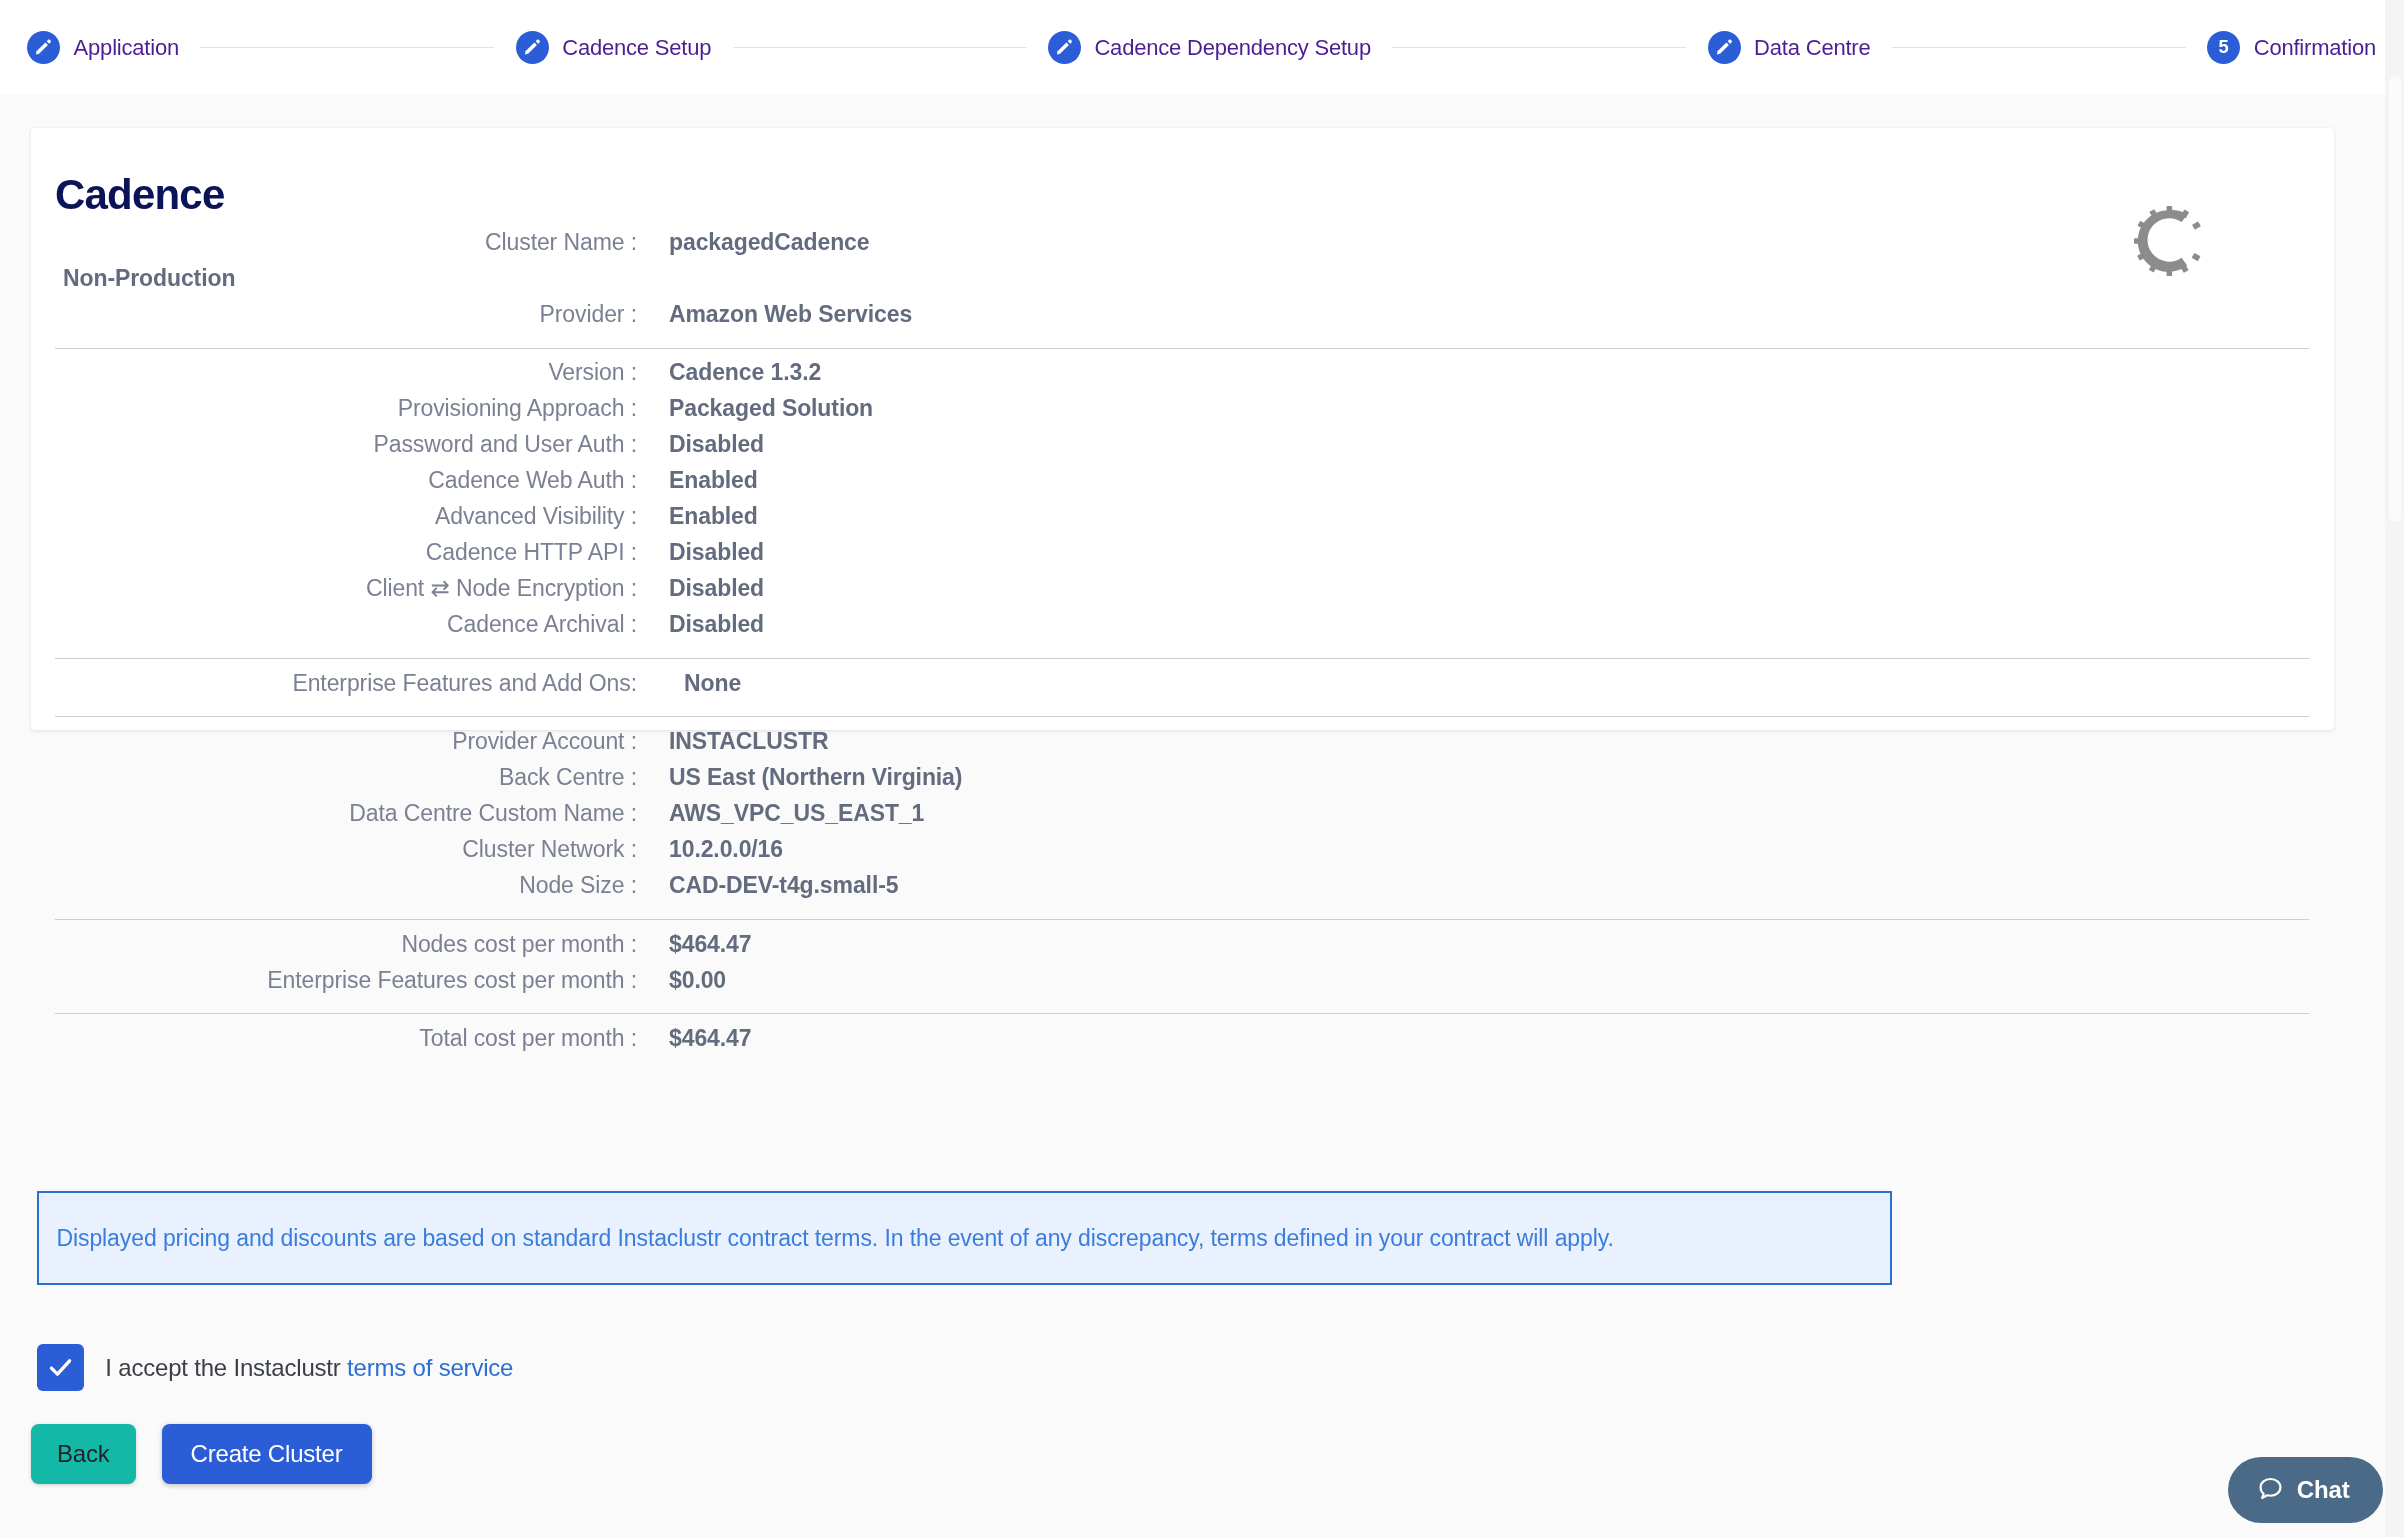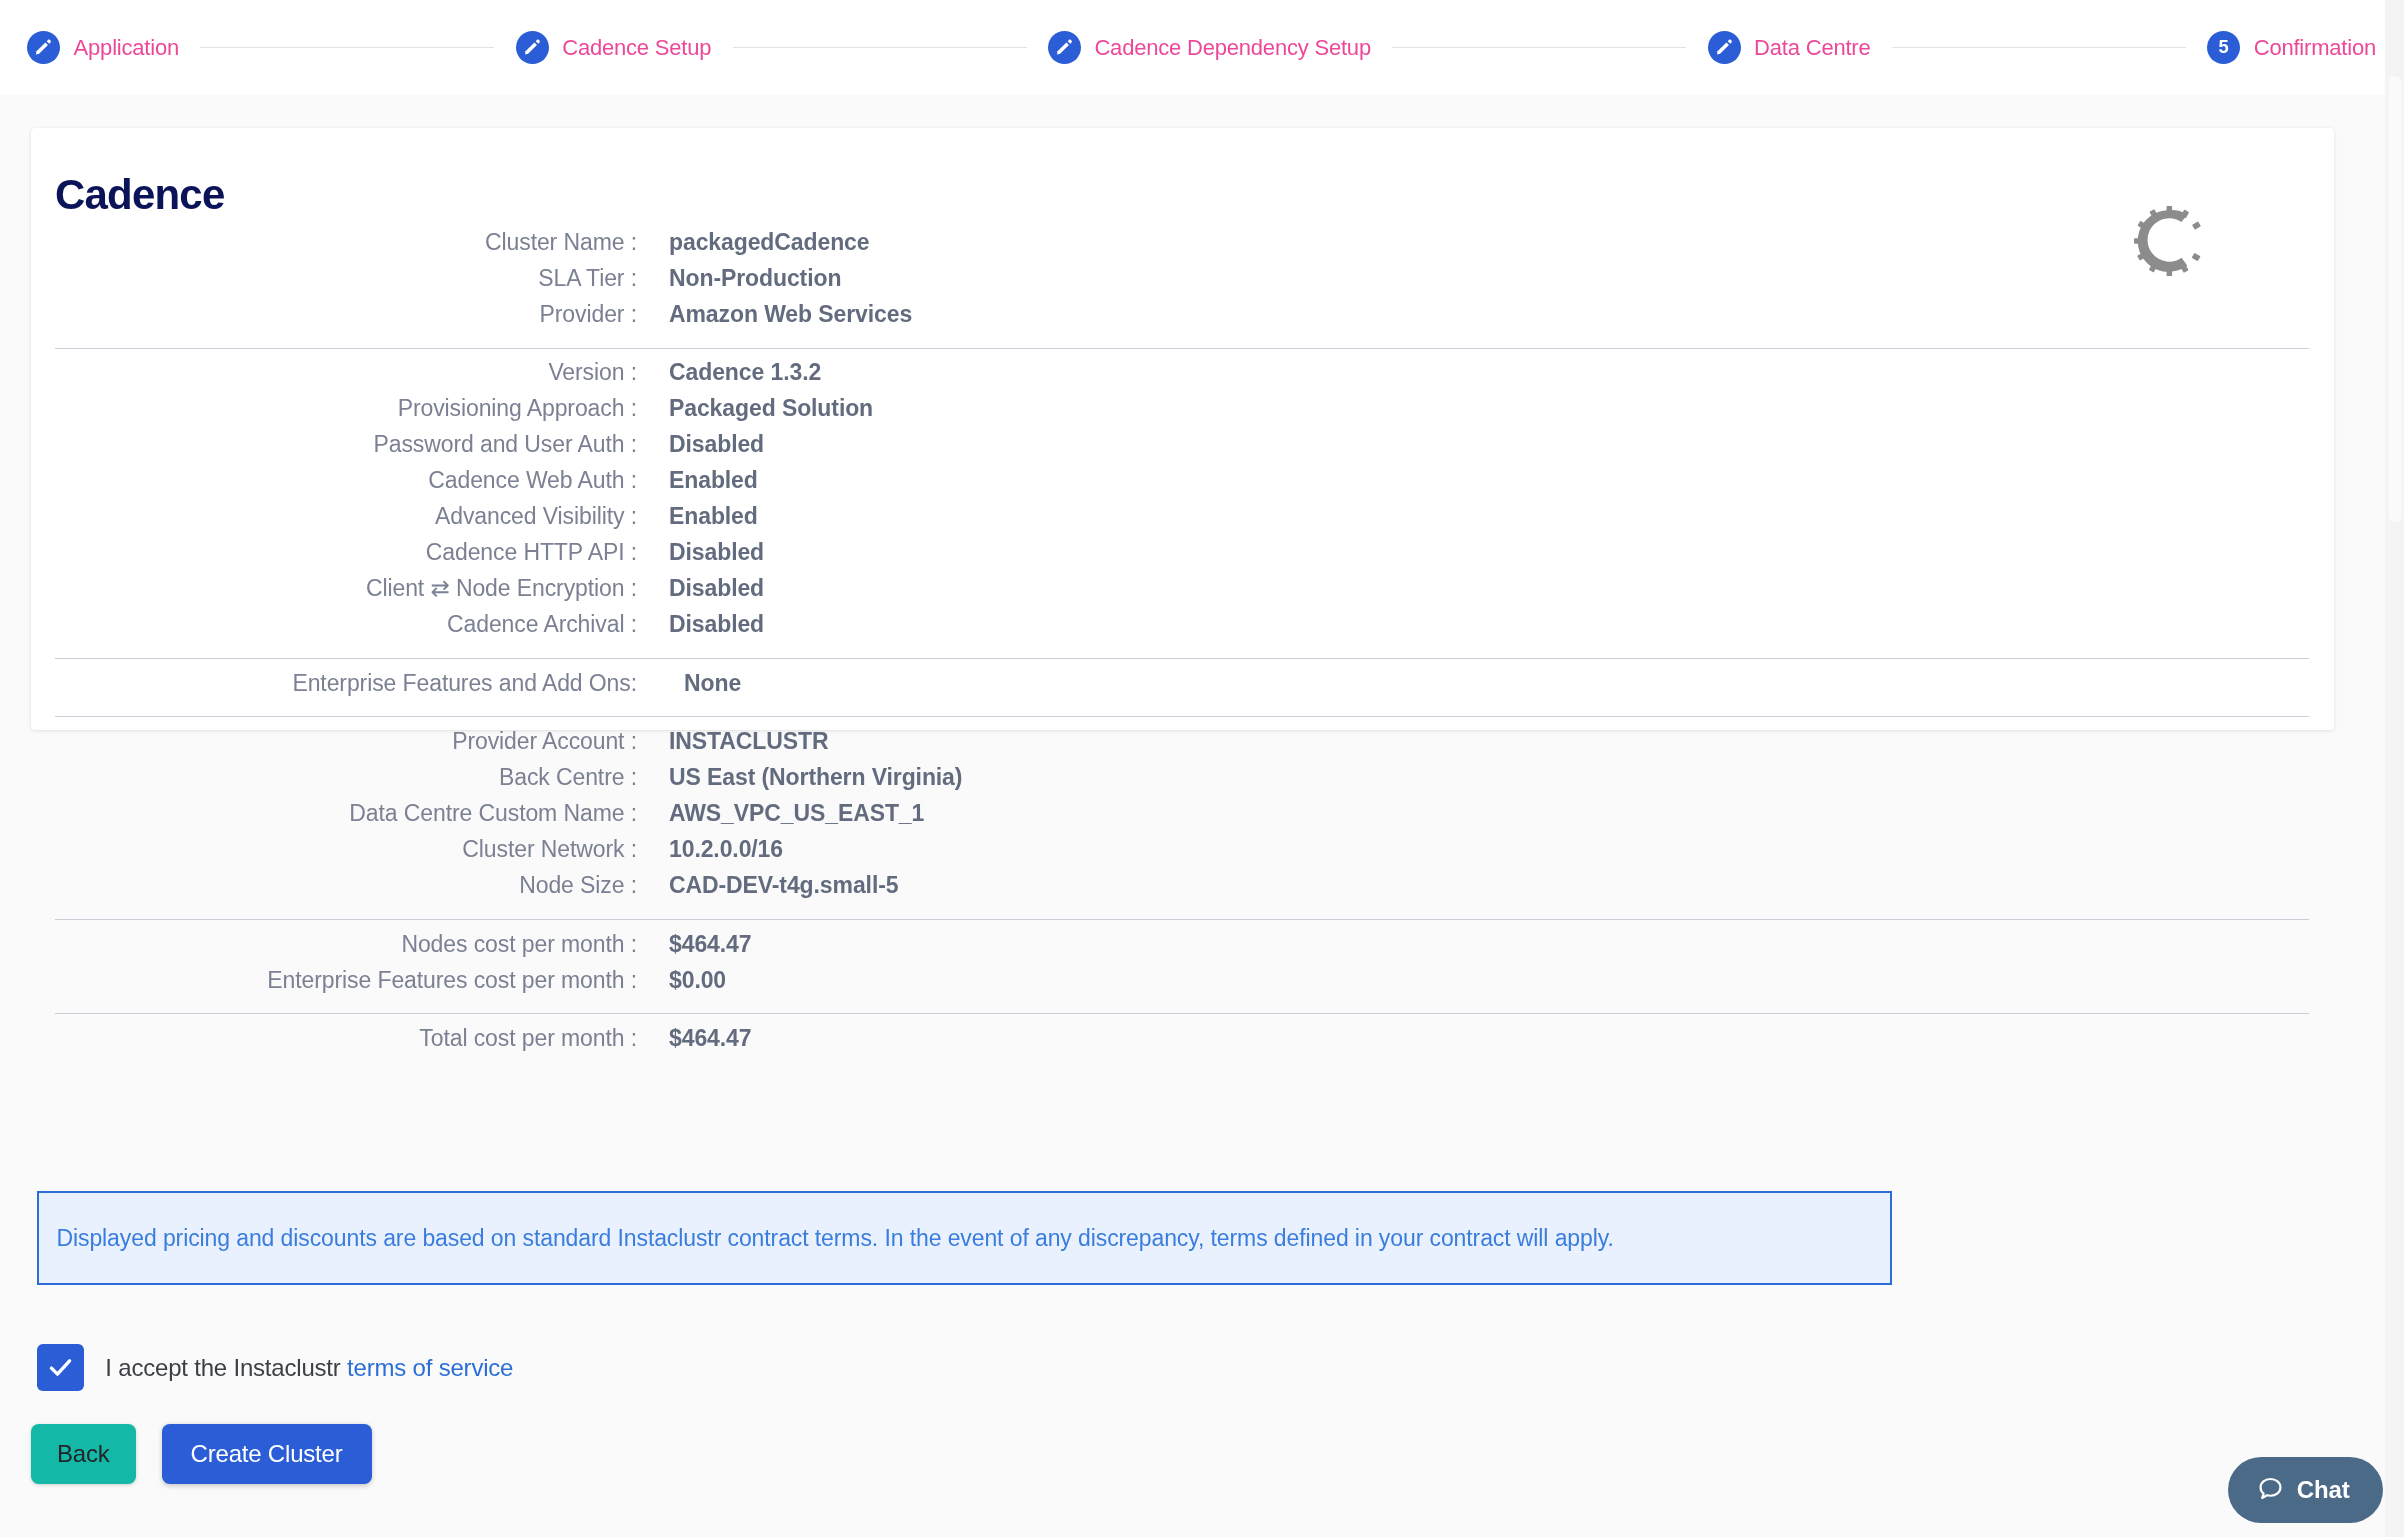--- a/index.html
+++ b/index.html
@@ -40,21 +40,21 @@
   }
   .step-circle svg { display: block; }
   .step-num {
     color: #ffffff;
     font-size: 18.4px;
     font-weight: 700;
     line-height: 1;
   }
   .step-label {
     font-size: 22px;
-    color: #ec4899;
+    color: #4c1d95;
     white-space: nowrap;
     letter-spacing: -0.2px;
   }
   .step-line {
     flex: 1 1 auto;
     height: 1px;
     background: #e3e3e5;
     margin: 0 21.3px;
     min-width: 39px;
   }
@@ -311,21 +311,20 @@
       </g>
     </svg>
   </div>
 
   <div class="rows" id="rows">
       <div class="row">
         <div class="label">Cluster Name :</div>
         <div class="value">packagedCadence</div>
       </div>
       <div class="row">
-        <div class="label">SLA Tier :</div>
         <div class="value">Non-Production</div>
       </div>
       <div class="row">
         <div class="label">Provider :</div>
         <div class="value">Amazon Web Services</div>
       </div>
       <div class="divider"></div>
       <div class="row">
         <div class="label">Version :</div>
         <div class="value">Cadence 1.3.2</div>

